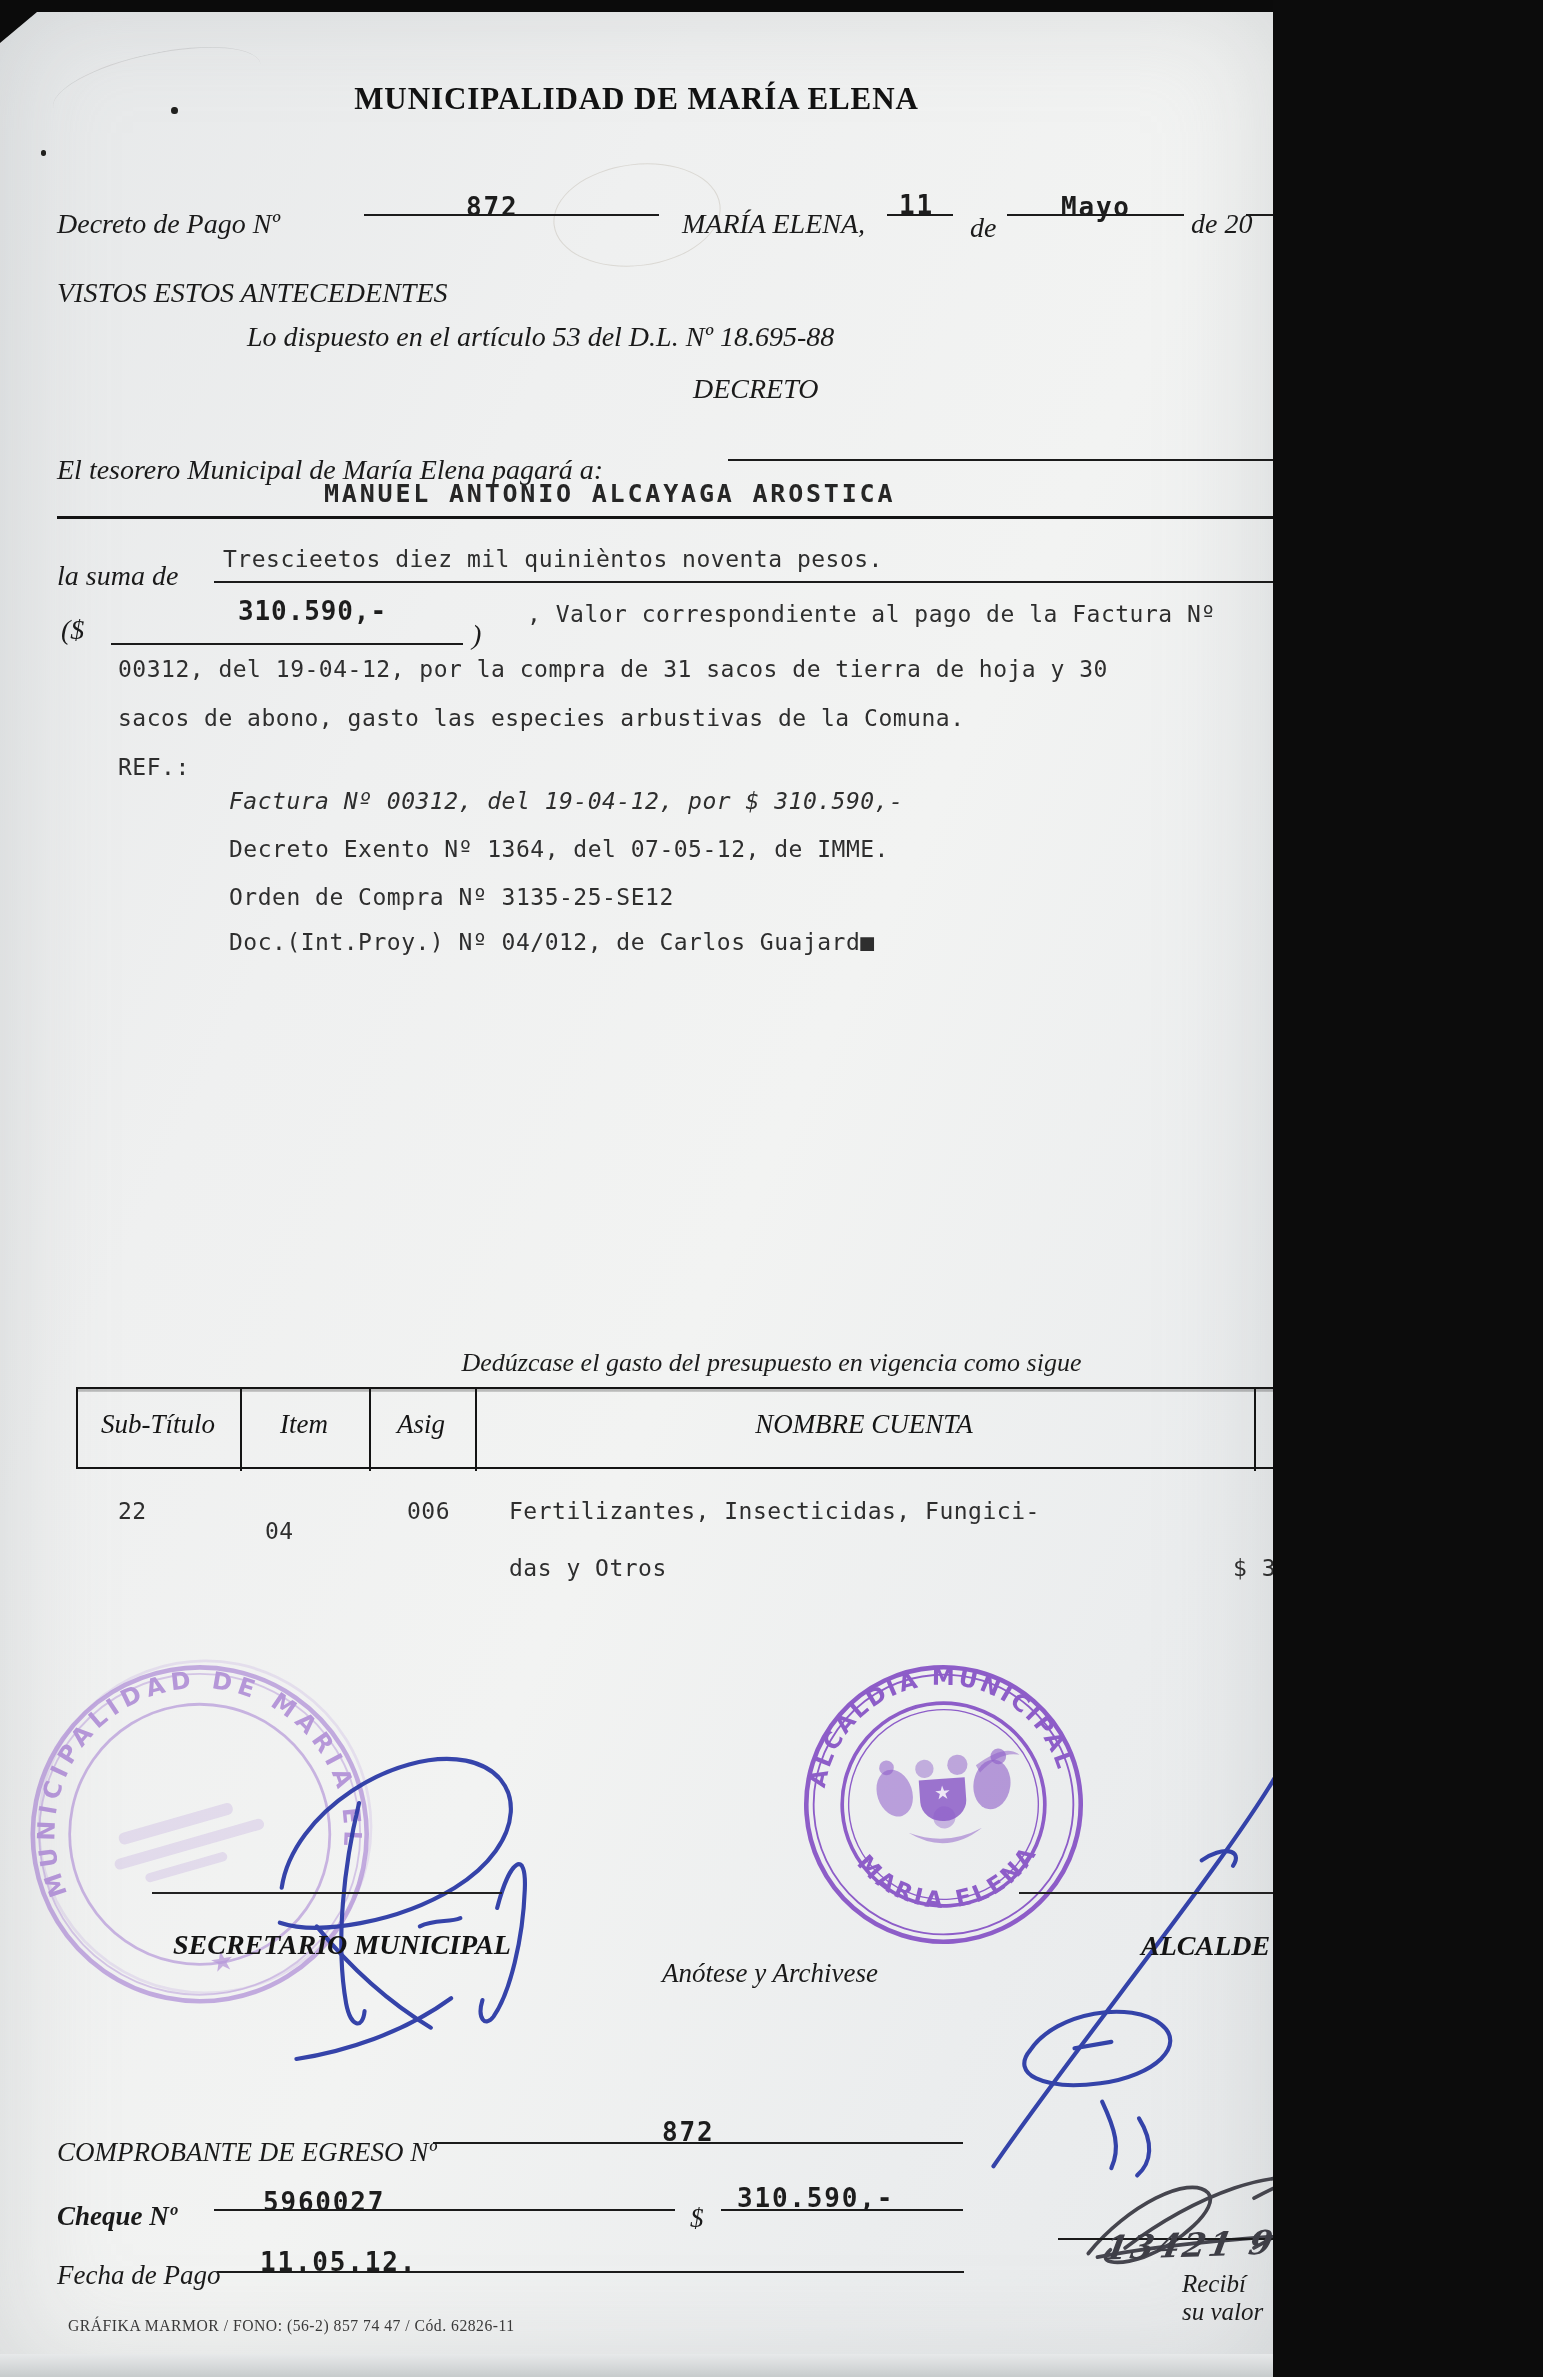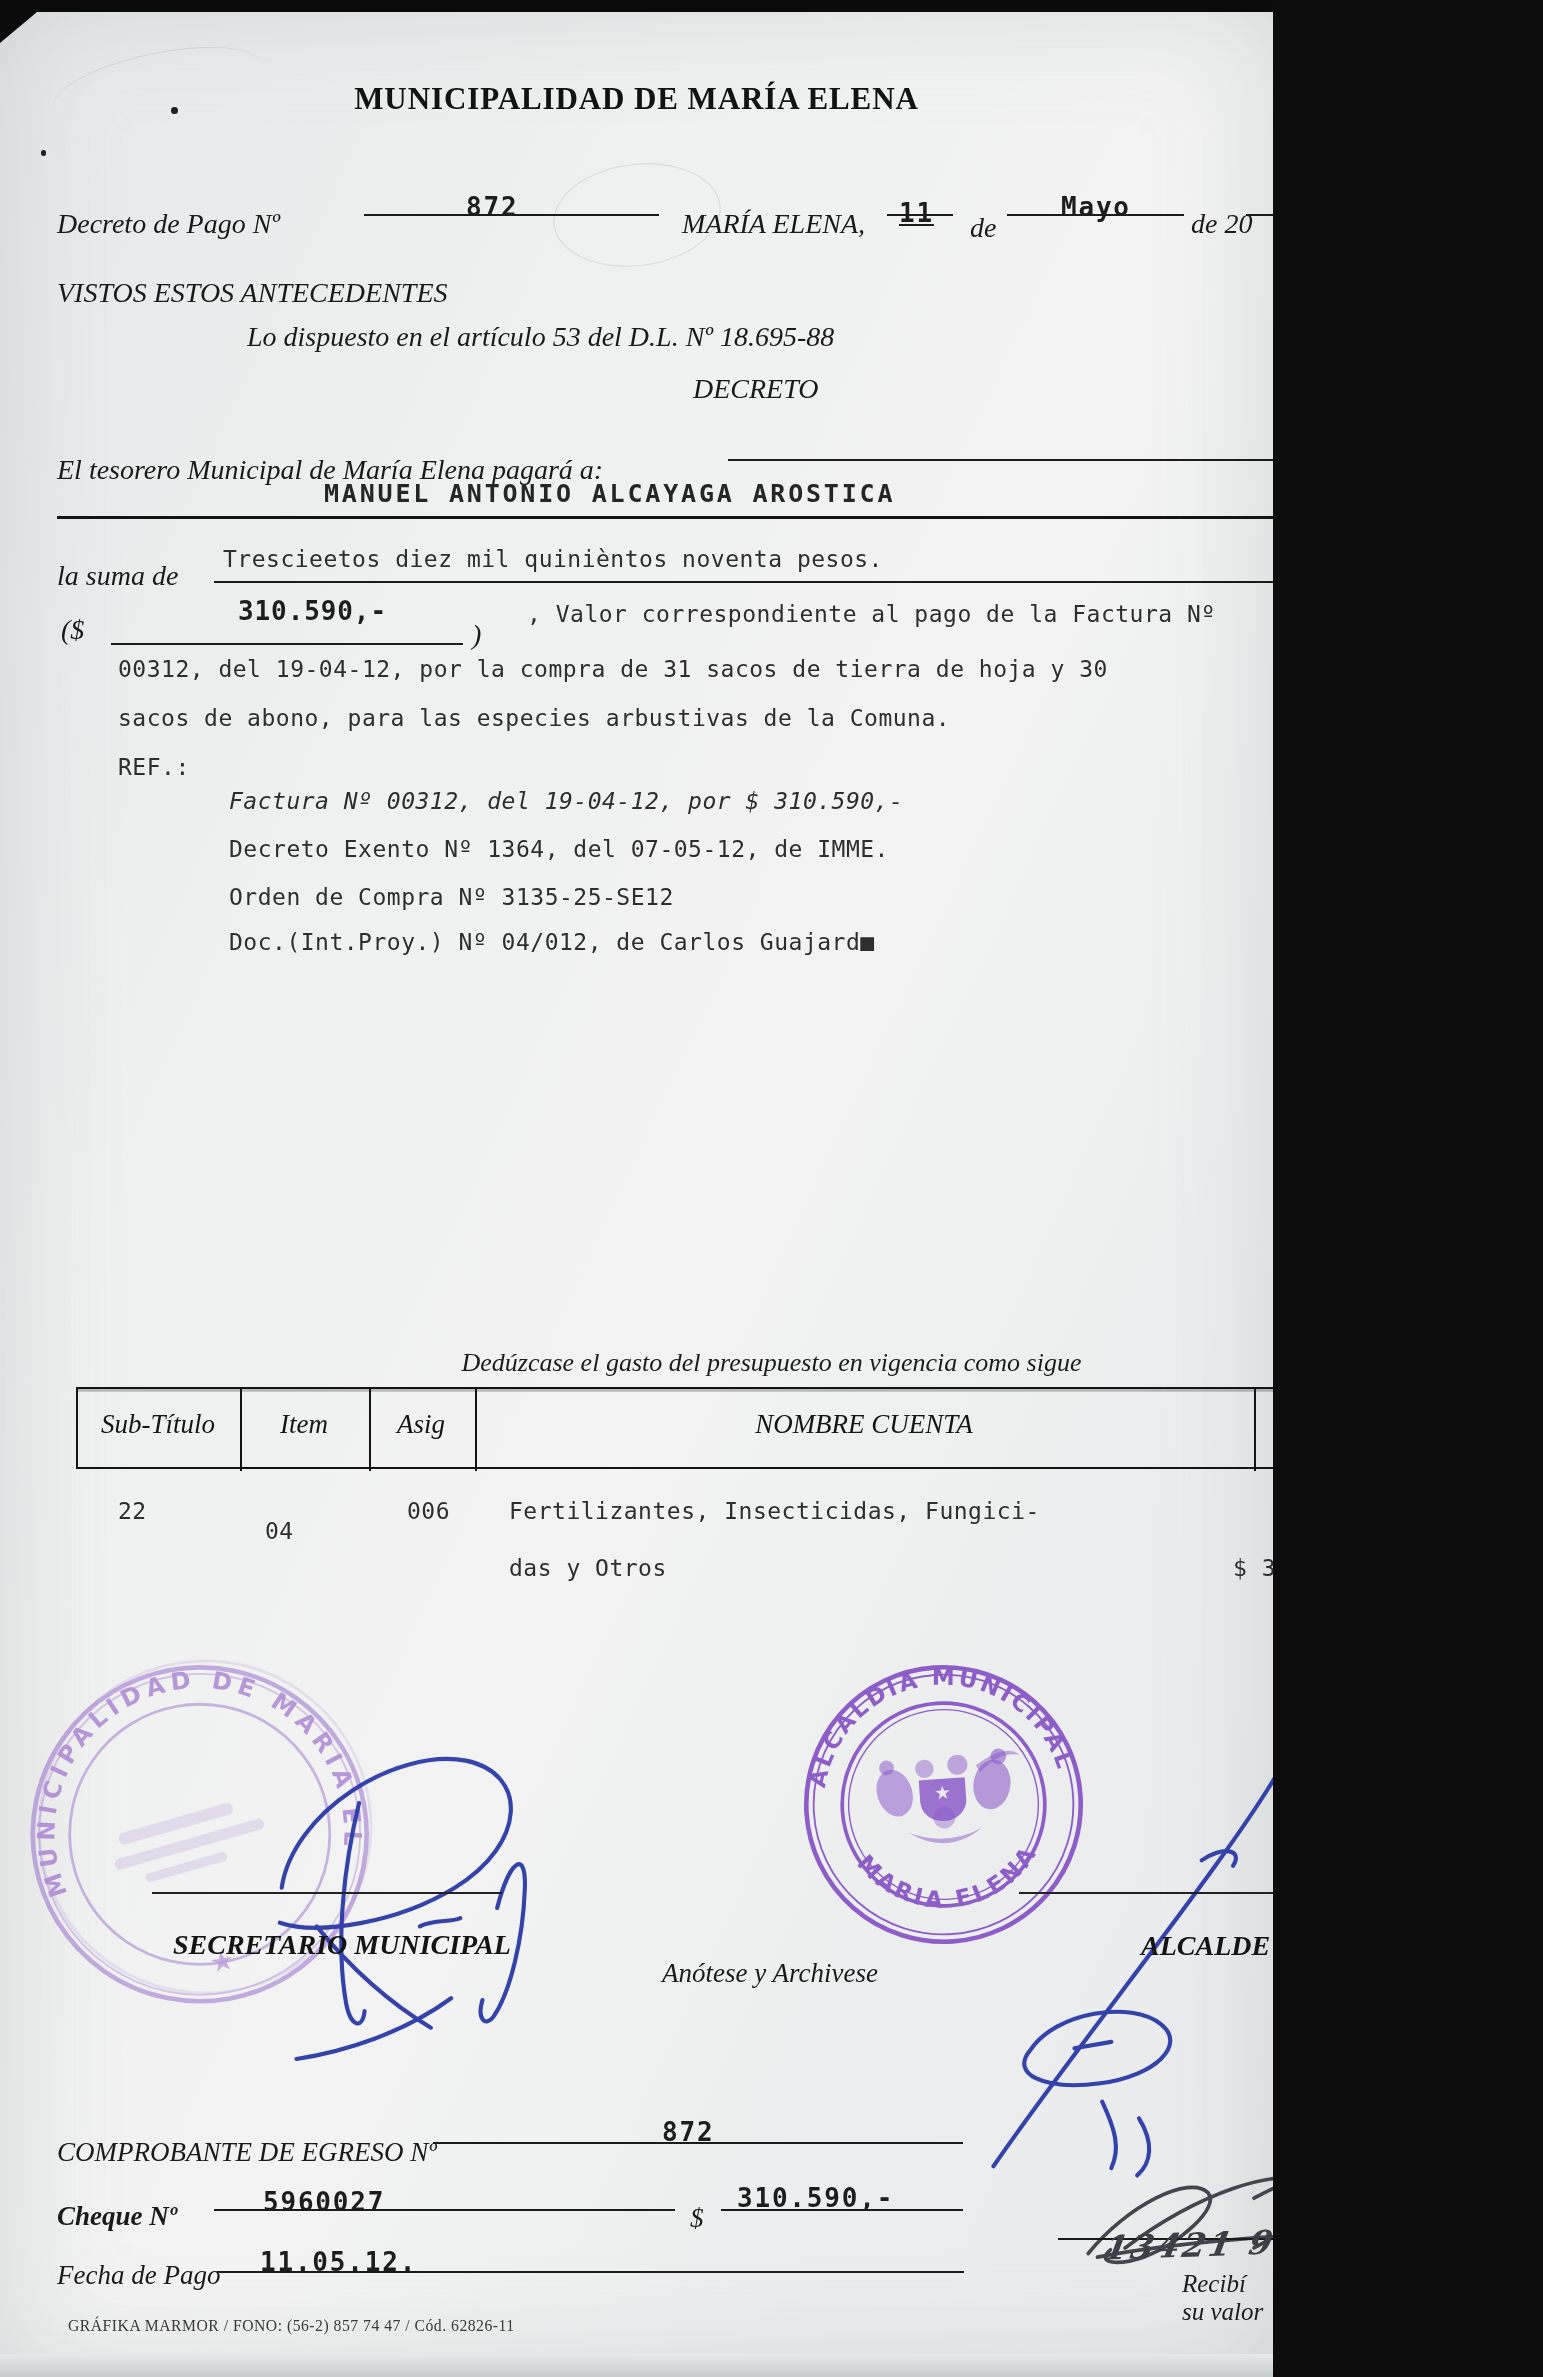--- a/index.html
+++ b/index.html
@@ -46,21 +46,21 @@
   <div class="abs speck" style="left:41px;top:150px;width:4.6px;height:5.5px;"></div>
   <div class="abs pencil-oval" style="left:553px;top:164px;width:166px;height:100px;"></div>
 
   <div class="abs title" style="left:0;top:81px;">MUNICIPALIDAD DE MARÍA ELENA</div>
 
   <div class="abs it" style="left:57px;top:208px;">Decreto de Pago Nº</div>
   <div class="abs ul" style="left:364px;top:214px;width:295px;"></div>
   <div class="abs twb" style="left:466px;top:192px;">872</div>
   <div class="abs it" style="left:682px;top:208px;">MARÍA ELENA,</div>
   <div class="abs ul" style="left:887px;top:214px;width:66px;"></div>
-  <div class="abs twb" style="left:899px;top:198px;text-decoration:underline;">11</div>
+  <div class="abs twb" style="left:899px;top:190px;">11</div>
   <div class="abs it" style="left:970px;top:212px;">de</div>
   <div class="abs ul" style="left:1007px;top:214px;width:177px;"></div>
   <div class="abs twb" style="left:1037px;top:192px;margin-left:24px;">Mayo</div>
   <div class="abs it" style="left:1191px;top:208px;">de 20</div>
   <div class="abs ul" style="left:1246px;top:214px;width:232px;"></div>
   <div class="abs twb" style="left:1281px;top:190px;">12</div>
 
   <div class="abs it" style="left:57px;top:277px;">VISTOS ESTOS ANTECEDENTES</div>
   <div class="abs it" style="left:247px;top:321px;">Lo dispuesto en el artículo 53 del D.L. Nº 18.695-88</div>
   <div class="abs it" style="left:693px;top:373px;">DECRETO</div>
@@ -73,21 +73,21 @@
   <div class="abs it" style="left:57px;top:560px;">la suma de</div>
   <div class="abs tw" style="left:223px;top:546px;">Trescieetos diez mil quinièntos noventa pesos.</div>
   <div class="abs ul" style="left:214px;top:581px;width:1265px;"></div>
 
   <div class="abs it" style="left:61px;top:614px;">($</div>
   <div class="abs twb" style="left:238px;top:596px;letter-spacing:0.9px;">310.590,-</div>
   <div class="abs ul" style="left:111px;top:643px;width:352px;"></div>
   <div class="abs it" style="left:472px;top:619px;">)</div>
   <div class="abs tw" style="left:527px;top:601px;">, Valor correspondiente al pago de la Factura Nº</div>
   <div class="abs tw" style="left:118px;top:656px;">00312, del 19-04-12, por la compra de 31 sacos de tierra de hoja y 30</div>
-  <div class="abs tw" style="left:118px;top:705px;">sacos de abono, para las especies arbustivas de la Comuna.</div>
+  <div class="abs tw" style="left:118px;top:705px;">sacos de abono, gasto las especies arbustivas de la Comuna.</div>
 
   <div class="abs tw" style="left:118px;top:754px;">REF.:</div>
   <div class="abs tw" style="left:229px;top:788px;font-style:italic;">Factura Nº 00312, del 19-04-12, por $ 310.590,-</div>
   <div class="abs tw" style="left:229px;top:836px;">Decreto Exento Nº 1364, del 07-05-12, de IMME.</div>
   <div class="abs tw" style="left:229px;top:884px;">Orden de Compra Nº 3135-25-SE12</div>
   <div class="abs tw" style="left:229px;top:929px;">Doc.(Int.Proy.) Nº 04/012, de Carlos Guajard■</div>
 
   <div class="abs" style="left:0;top:1348px;width:1543px;text-align:center;font:italic 26px 'Liberation Serif',serif;">Dedúzcase el gasto del presupuesto en vigencia como sigue</div>
   <div class="abs tbl" style="left:76px;top:1387px;width:1400px;height:78px;"></div>
   <div class="abs tdiv" style="left:240px;top:1387px;height:84px;"></div>

